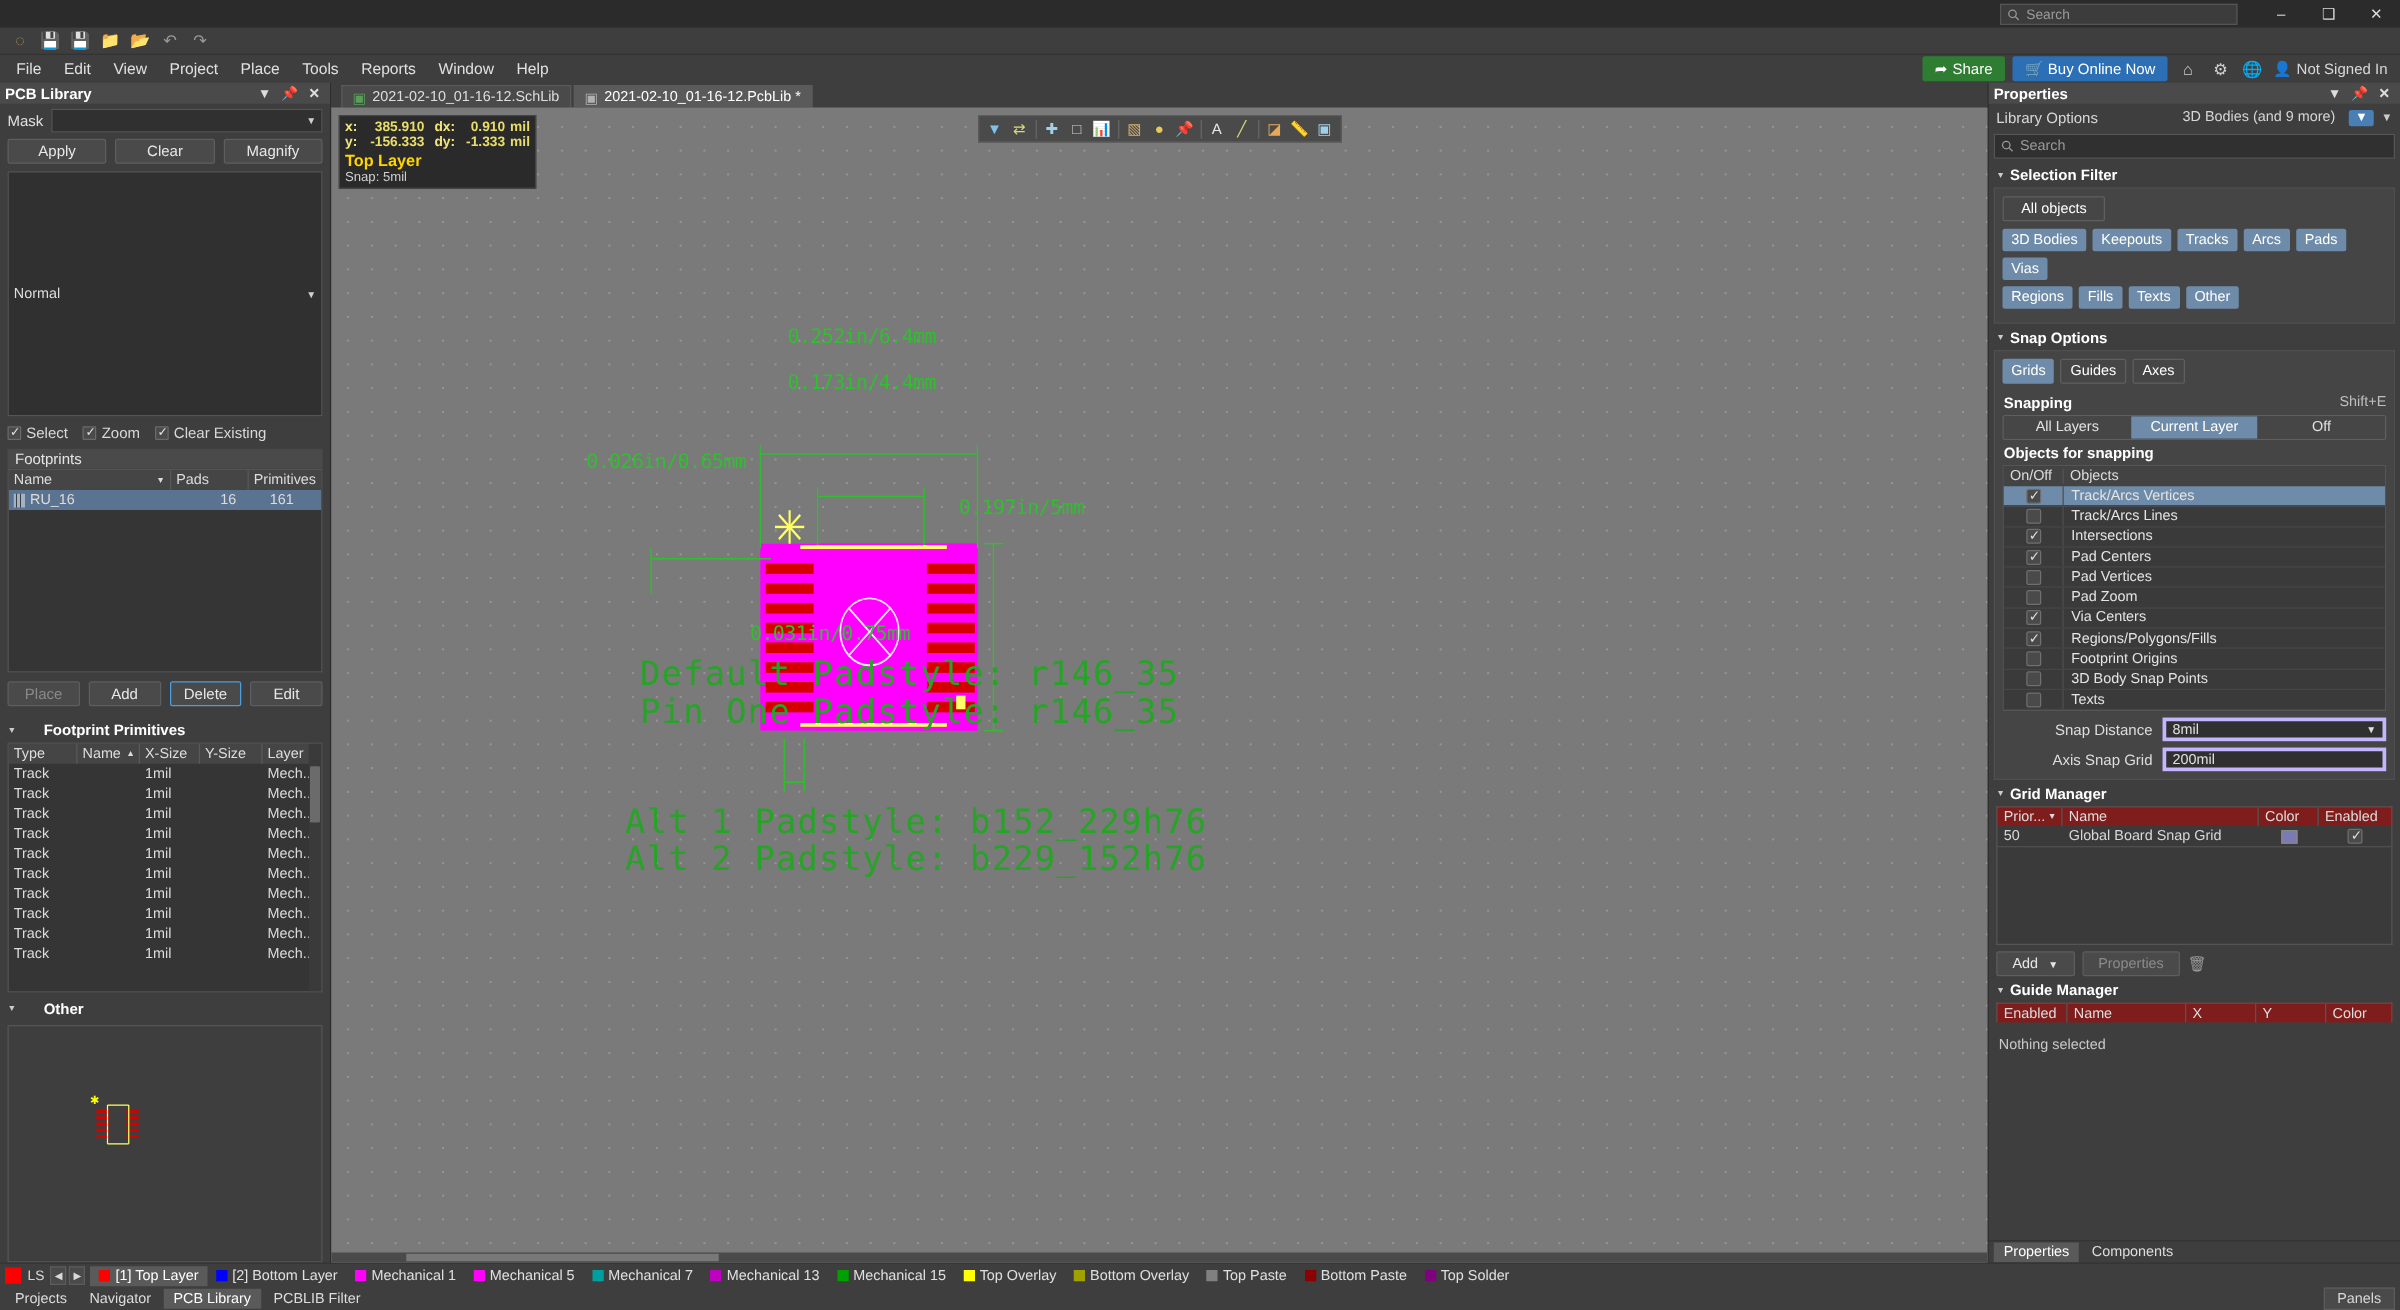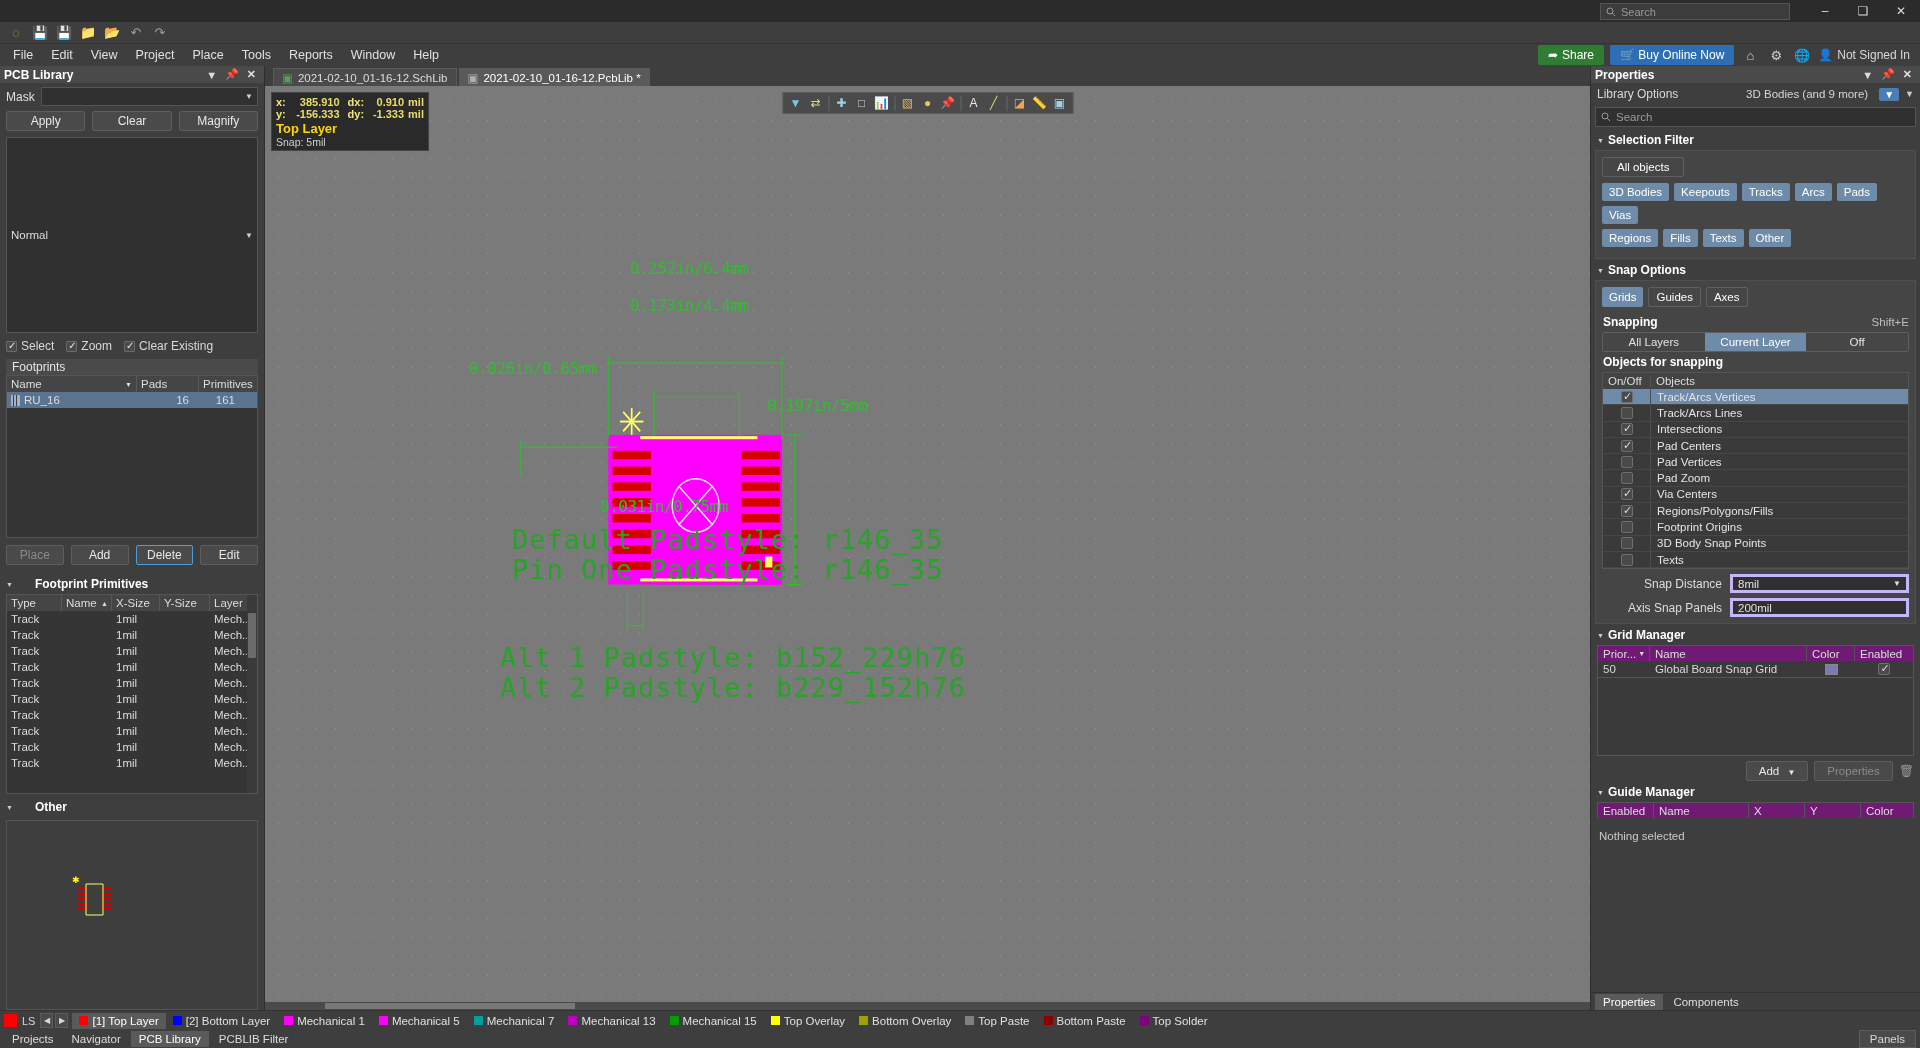--- a/index.html
+++ b/index.html
@@ -113,26 +113,26 @@
   .snaphead div{ padding:0 5px; display:flex; align-items:center; border-right:1px solid #555;}
   .snaprow{ display:flex; height:16.3px; font-size:11.5px; align-items:center; border-bottom:1px solid #464646;}
   .snaprow.sel{ background:#6e8ca9;}
   .snaprow .c1{ width:48px; display:flex; align-items:center; justify-content:center; border-right:1px solid #4e4e4e; height:100%;}
   .snaprow .c2{ padding-left:6px; color:#e4e4e4;}
   .sbox{ width:12px; height:12px; background:#4a4a4a; border:1px solid #6f6f6f; border-radius:2px; position:relative;}
   .sbox.on:after{ content:"\2713"; position:absolute; left:1.5px; top:-2px; font-size:11px; color:#ddd;}
   .fieldrow{ display:flex; align-items:center; gap:8px; margin-top:5px;}
   .fieldrow .flbl{ flex:0 0 120px; text-align:right; font-size:12px; color:#ddd;}
   .field{ flex:1; height:19px; background:#303030; border:3px solid #c4b5fd; display:flex; align-items:center; padding:0 5px; font-size:11.5px; color:#e0e0e0; position:relative;}
-  .gm-head{ display:flex; height:16px; background:#701a75; font-size:11.5px; color:#ddd; border:1px solid #555; border-bottom:none;text-align:right;}
+  .gm-head{ display:flex; height:16px; background:#7f1d1d; font-size:11.5px; color:#ddd; border:1px solid #555; border-bottom:none;text-align:right;}
   .gm-head div{ padding:0 5px; display:flex; align-items:center; border-right:1px solid #555;}
   .gm-row{ display:flex; height:17px; font-size:11.5px; border:1px solid #555; border-top:none; align-items:center; background:#3a3a3a;}
   .gm-row div{ padding:0 5px; display:flex; align-items:center; height:100%;}
   .gm-body{ height:78px; border:1px solid #555; border-top:none; background:#3a3a3a;}
-  .gm-btnrow{ display:flex; justify-content:flex-end; gap:6px; margin-top:5px; align-items:center;}
+  .gm-btnrow{ display:flex; gap:6px; margin-top:5px; align-items:center;}
   .sbtn{ background:#4a4a4a; border:1px solid #5e5e5e; font-size:11.5px; padding:3px 12px; border-radius:2px; color:#e6e6e6;}
   .sbtn.dis{ color:#8b8b8b;}
   .rp-tabs{ height:18px; background:#3e3e3e; display:flex; align-items:center; gap:2px; padding-left:4px; border-top:1px solid #333;}
   .rp-tab{ font-size:11.5px; padding:2px 8px; color:#ddd;}
   .rp-tab.active{ background:#5a5a5a; color:#fff;}
   .nothing{ font-size:11.5px; color:#c9c9c9; padding:2px 4px;}
 
   
   .layerbar{ height:20px; background:#3e3e3e; display:flex; align-items:center; padding-left:4px; gap:0px; flex:0 0 20px; border-top:1px solid #333; overflow:hidden;}
   .lb-nav{ display:flex; align-items:center; gap:2px; margin-right:4px;}
@@ -677,21 +677,21 @@
               </div>
           </div>
           <div class="fieldrow">
             <span class="flbl">Snap Distance</span>
             <div class="field">
               <span>8mil</span>
               <span style="position:absolute;right:5px;font-size:8px;">▼</span>
             </div>
           </div>
           <div class="fieldrow">
-            <span class="flbl">Axis Snap Panels</span>
+            <span class="flbl">Axis Snap Grid</span>
             <div class="field">
               <span>200mil</span>
             </div>
           </div>
         </div>
 
         <div class="group-title">
           <span class="tri">▼</span>
           <span>Grid Manager</span>
         </div>

